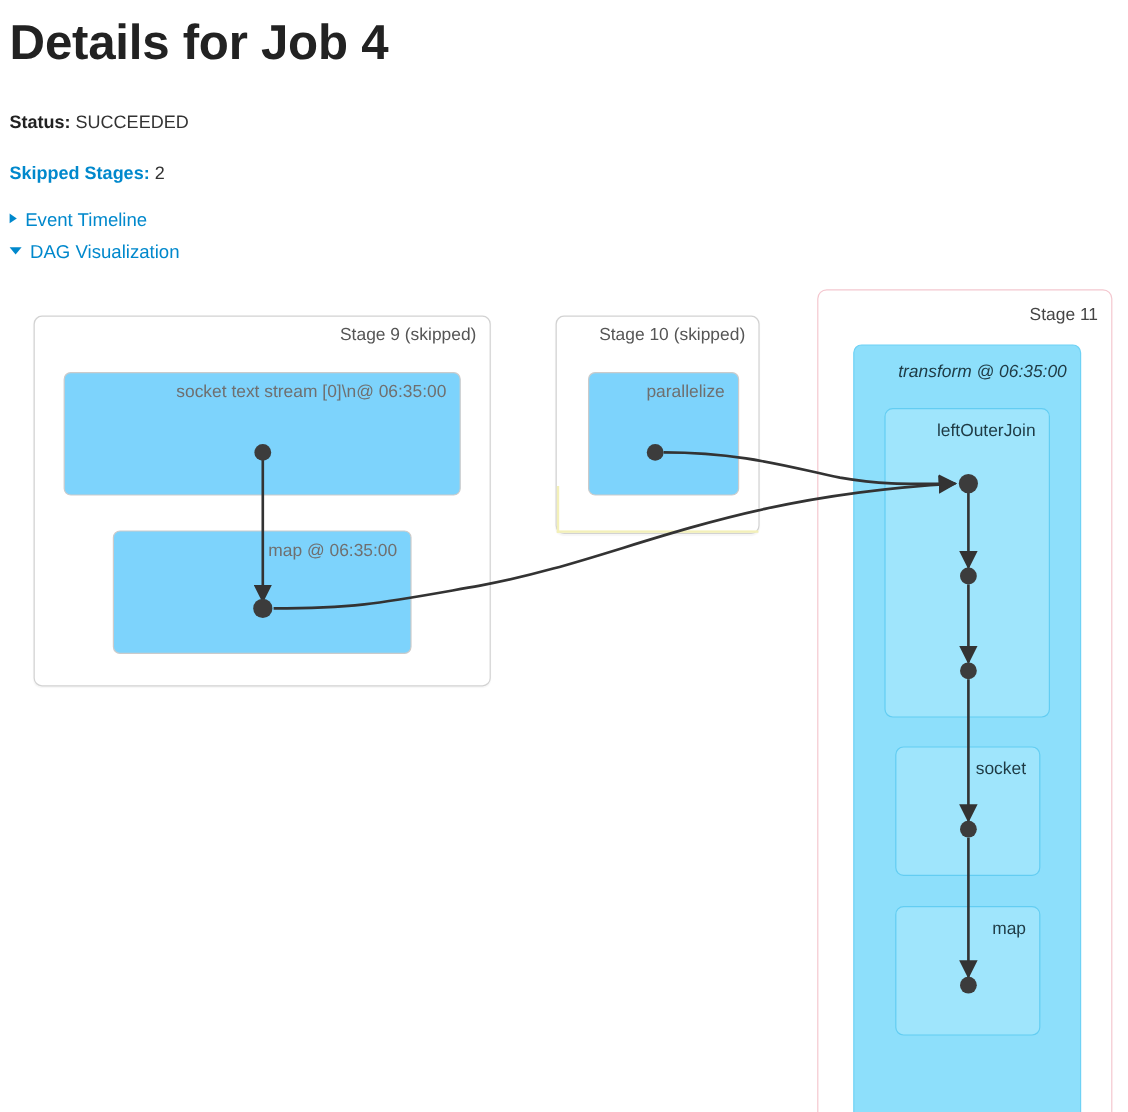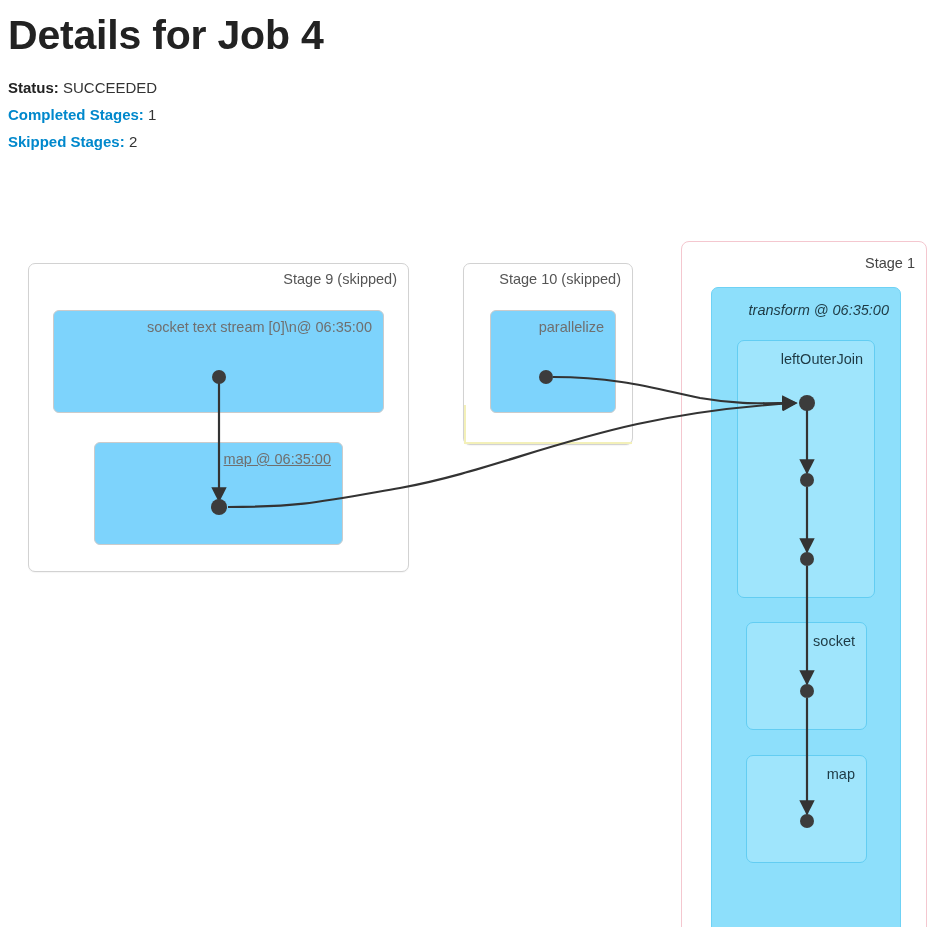--- a/index.html
+++ b/index.html
@@ -22,21 +22,21 @@
     color: #222222;
     letter-spacing: -0.2px;
   }
   .meta-list {
     position: absolute;
     left: 8px; top: 74px;
     font-size: 15px;
     color: #333333;
     line-height: 27px;
   }
-  .meta-row { white-space: nowrap; }
+  .meta-row { white-space: nowrap; margin-top: 15px; }
   .meta-key { font-weight: bold; color: #222222; }
   .meta-key.link { color: #0088cc; }
   .meta-val { color: #333333; font-weight: normal; }
 
   .toggles {
     position: absolute;
     left: 8px; top: 170px;
     font-size: 15.5px;
     line-height: 27px;
   }
@@ -131,56 +131,60 @@
 <div id="page">
 
   <div class="page-title">Details for Job 4</div>
 
   <div class="meta-list">
     <div class="meta-row">
       <span class="meta-key">Status:</span>
       <span class="meta-val">SUCCEEDED</span>
     </div>
     <div class="meta-row">
-      <span class="meta-key link">Completed Stages:</span>
-      <span class="meta-val">1</span>
-    </div>
-    <div class="meta-row">
       <span class="meta-key link">Skipped Stages:</span>
       <span class="meta-val">2</span>
     </div>
   </div>
 
+  <div class="toggles">
+    <span class="toggle-row">
+      <span class="caret right"></span><span>Event Timeline</span>
+    </span>
+    <span class="toggle-row">
+      <span class="caret down"></span><span>DAG Visualization</span>
+    </span>
+  </div>
 
   <div id="dag">
 
     <div class="cluster stage-skipped" style="left:28px; top:33px; width:381px; height:309px;">
       <div class="cluster-label" style="top:7px;">Stage 9 (skipped)</div>
     </div>
 
     <div class="cluster rdd-grey" style="left:53px; top:80px; width:331px; height:103px;">
       <div class="cluster-label" style="top:8px;">socket text stream [0]\n@ 06:35:00</div>
     </div>
 
     <div class="cluster rdd-grey" style="left:94px; top:212px; width:249px; height:103px;">
-      <div class="cluster-label" style="top:8px;text-decoration:underline;">map @ 06:35:00</div>
+      <div class="cluster-label" style="top:8px;">map @ 06:35:00</div>
     </div>
 
     <div class="cluster stage-skipped" style="left:463px; top:33px; width:170px; height:182px;">
       <div class="cluster-label" style="top:7px;">Stage 10 (skipped)</div>
     </div>
     <div class="yellow-hint" style="left:464px; top:175px; width:2px; height:39px;"></div>
     <div class="yellow-hint" style="left:464px; top:212px; width:168px; height:2px;"></div>
 
     <div class="cluster rdd-grey" style="left:490px; top:80px; width:126px; height:103px;">
       <div class="cluster-label" style="top:8px;">parallelize</div>
     </div>
 
     <div class="cluster stage-active" style="left:681px; top:11px; width:246px; height:902px;">
-      <div class="cluster-label" style="top:13px;">Stage 1</div>
+      <div class="cluster-label" style="top:13px;">Stage 11</div>
     </div>
 
     <div class="cluster scope-blue" style="left:711px; top:57px; width:190px; height:831px;">
       <div class="cluster-label" style="top:14px;">transform @ 06:35:00</div>
     </div>
 
     <div class="cluster scope-blue-inner" style="left:737px; top:110px; width:138px; height:258px;">
       <div class="cluster-label" style="top:10px;">leftOuterJoin</div>
     </div>
 

